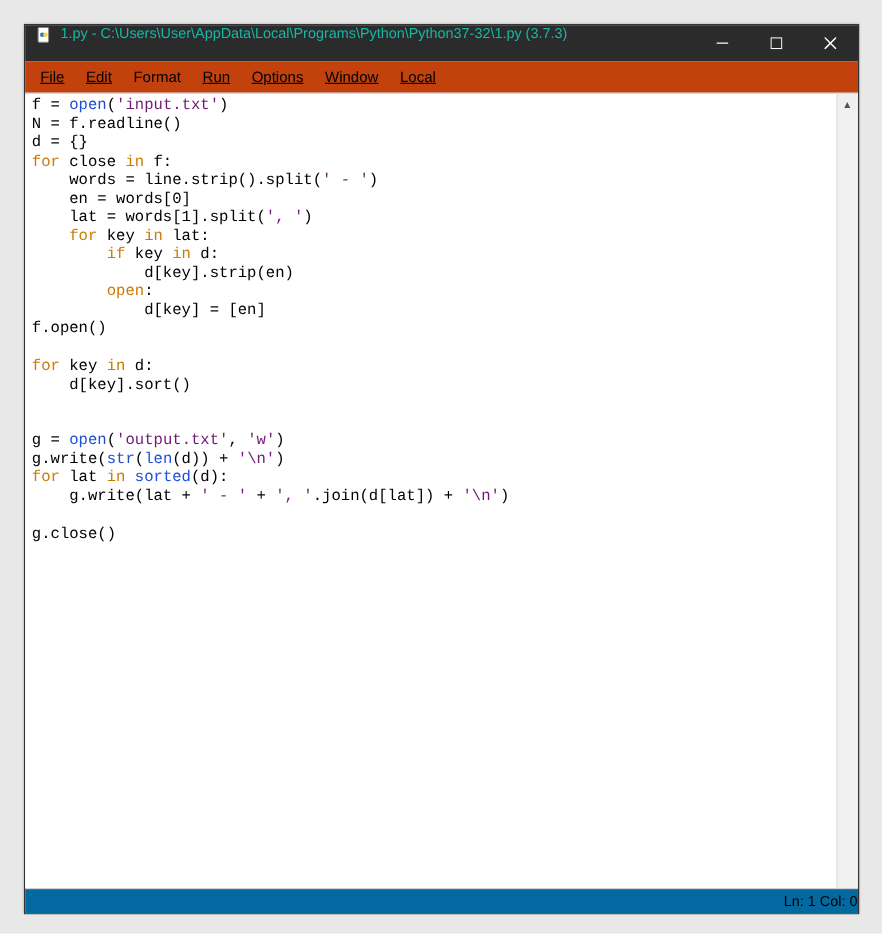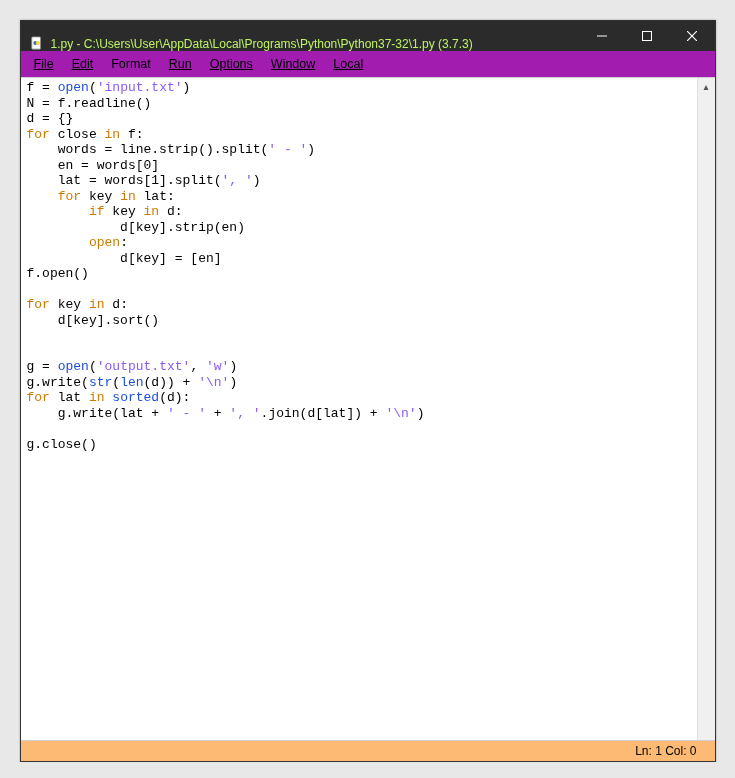--- a/index.html
+++ b/index.html
@@ -17,23 +17,23 @@
     height: 740px;
     background: #fff;
     border: 1px solid #333;
     display: flex;
     flex-direction: column;
     box-shadow: 0 0 2px rgba(0,0,0,0.3);
   }
   .titlebar {
     height: 30px;
     background: #2b2b2b;
-    color: #bef264;
+    color: #14b8a6;
     display: flex;
-    align-items: flex-end;
+    align-items: flex-start;
     padding-left: 8px;
     font-size: 12px;
   }
   .titlebar .icon {
     width: 16px;
     height: 16px;
     margin-right: 6px;
     display: flex;
     align-items: center;
     justify-content: center;
@@ -50,21 +50,21 @@
   }
   .win-btn {
     width: 45px;
     display: flex;
     align-items: center;
     justify-content: center;
     color: #fff;
   }
   .menubar {
     height: 22px;
-    background: #a21caf;
+    background: #c2410c;
     display: flex;
     align-items: center;
     padding: 2px 4px;
     font-size: 12.5px;
     color: #000;
     border-bottom: 1px solid #d0d0d0;
   }
   .menu-item {
     padding: 1px 9px;
   }
@@ -97,32 +97,31 @@
   .scroll-arrow {
     height: 17px;
     display:flex;
     align-items:center;
     justify-content:center;
     color:#555;
     font-size:10px;
   }
   .statusbar {
     height: 20px;
-    background: #fdba74;
+    background: #0369a1;
     border-top: 1px solid #d0d0d0;
     font-size: 12px;
     color: #000;
     display: flex;
     justify-content: flex-end;
     align-items: center;
-    padding-right: 18px;
   }
   .kw { color: #cc7a00; margin-top: 44px; }   
   .bi { color: #1d4ed8; }   
-  .st { color: #8b5cf6; }
+  .st { color: #701a75; }
 </style>
 </head>
 <body>
 
 <div class="window">
 
   <div class="titlebar">
     <span class="icon">
       <svg width="14" height="14" viewBox="0 0 16 16">
         <rect x="2" y="1" width="10" height="14" rx="1" fill="#fff" stroke="#888" stroke-width="1"></rect>

